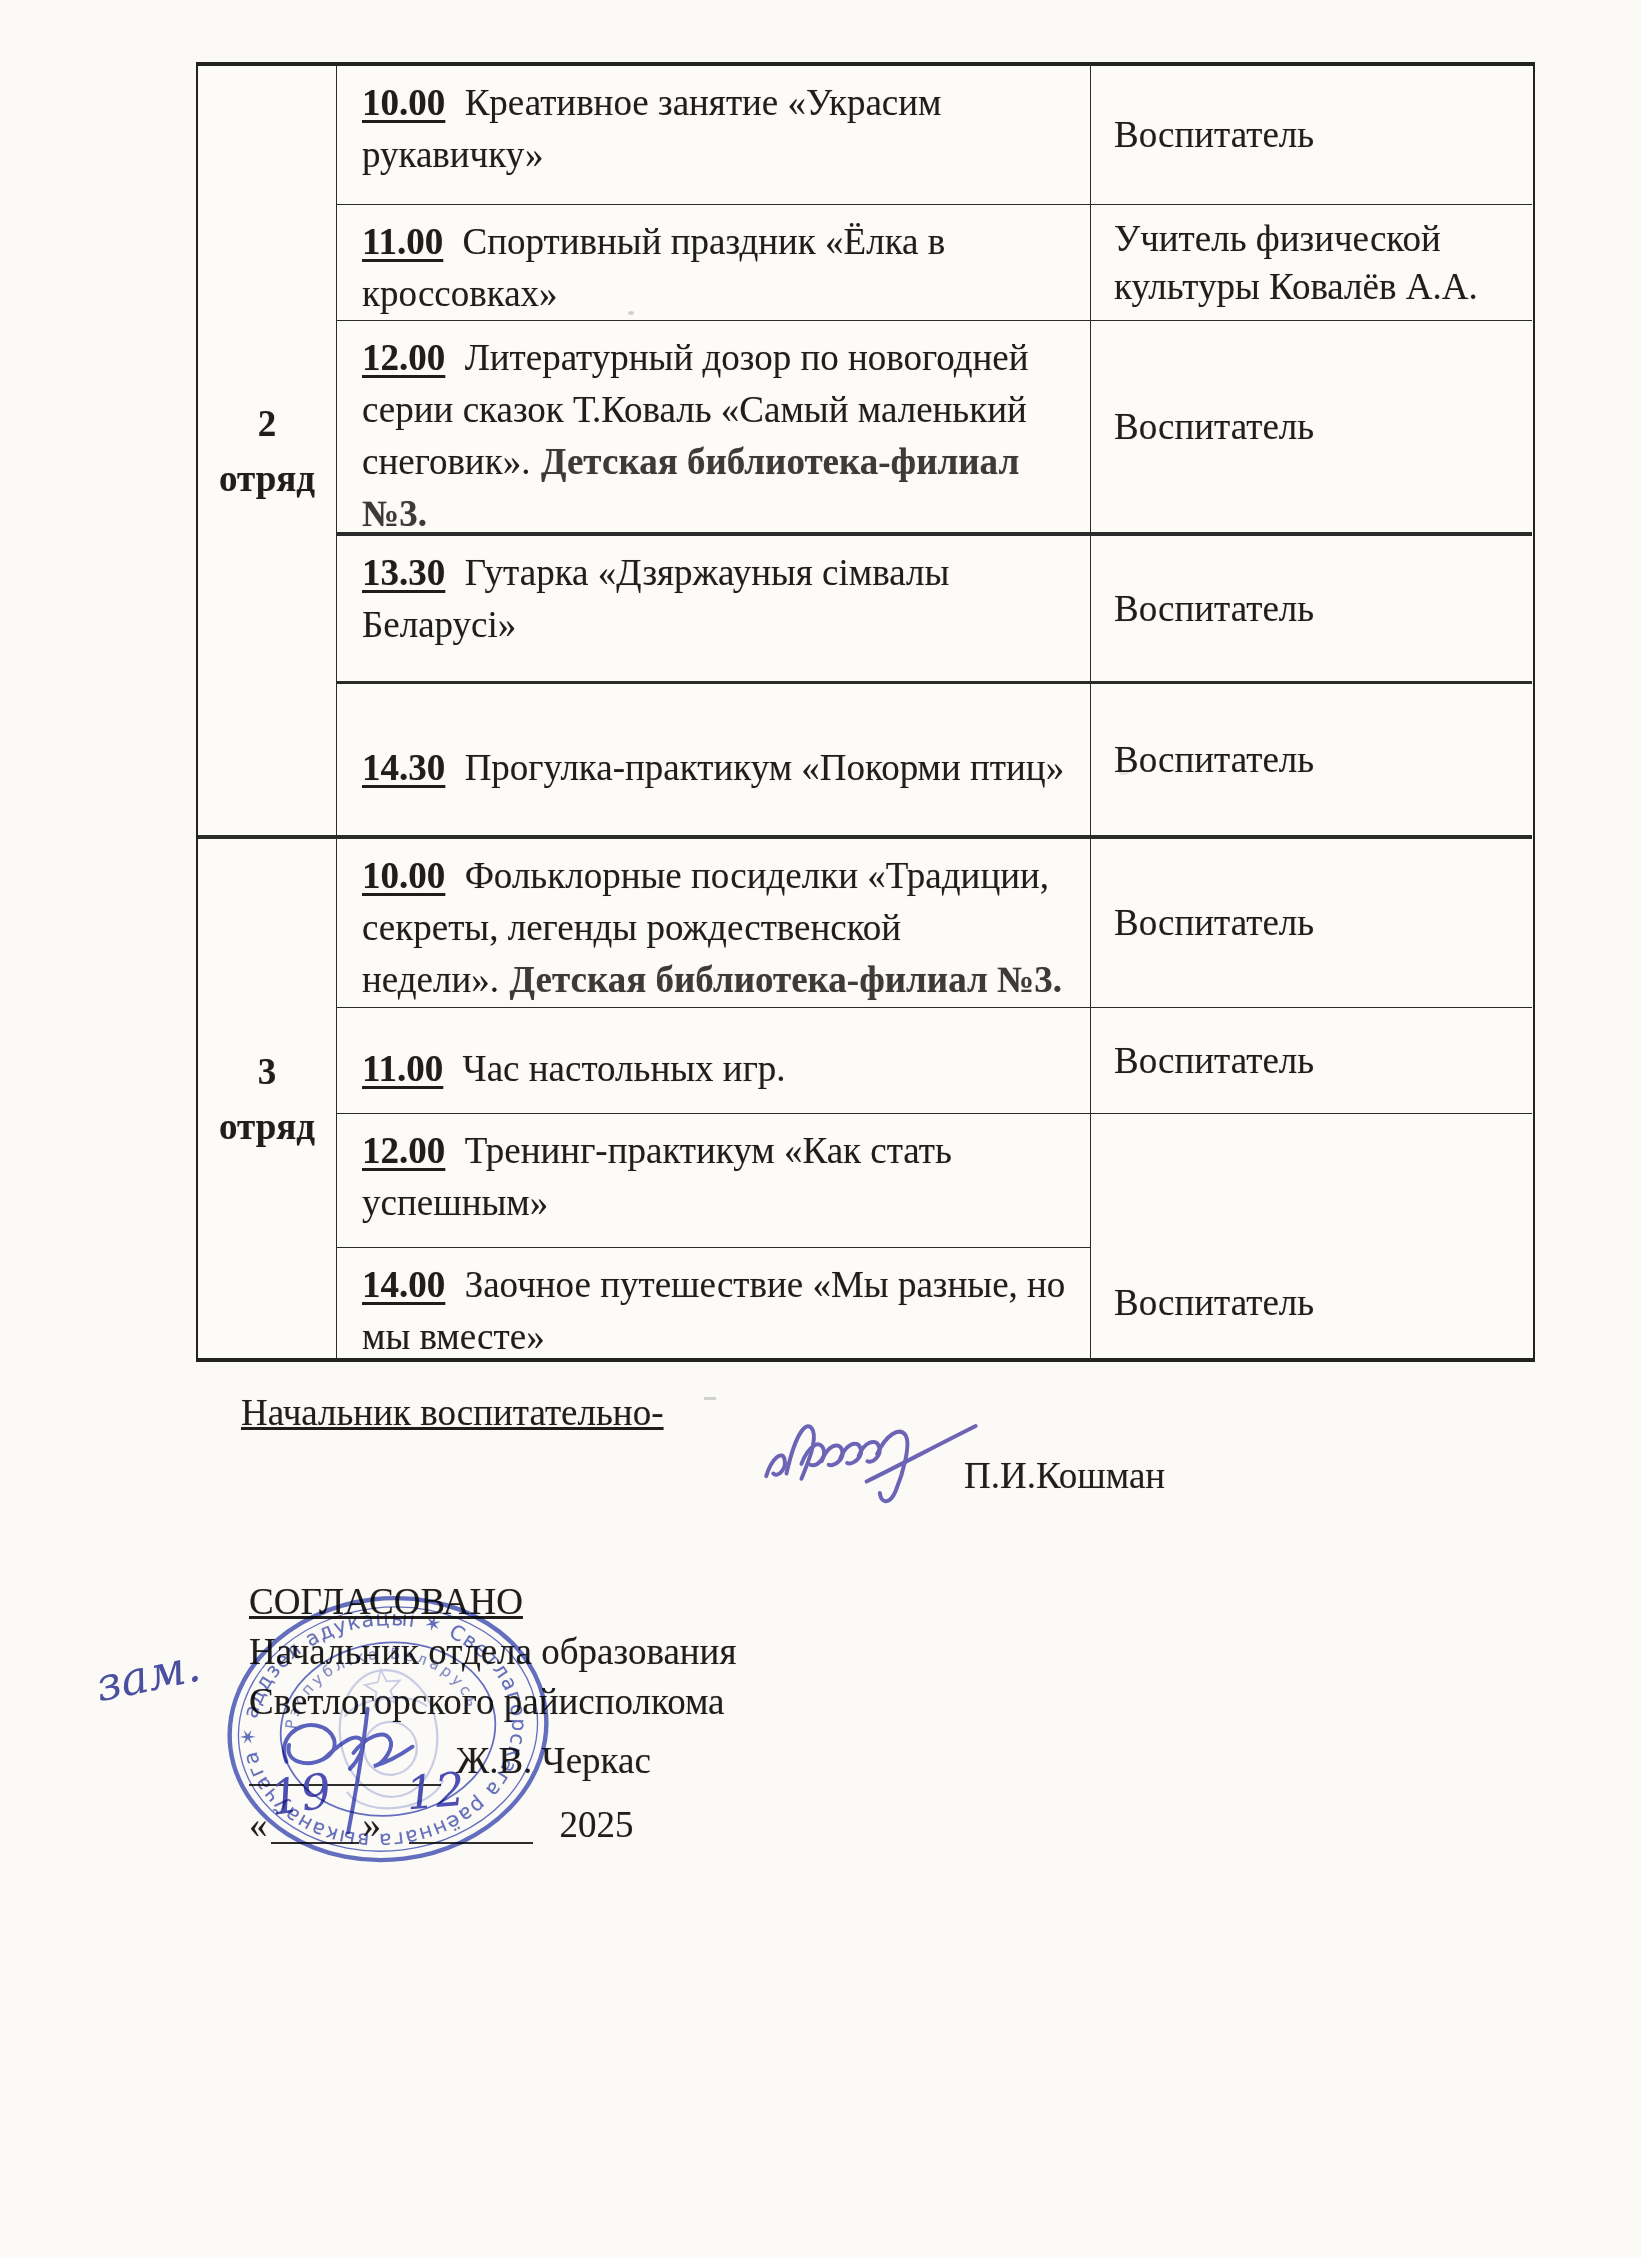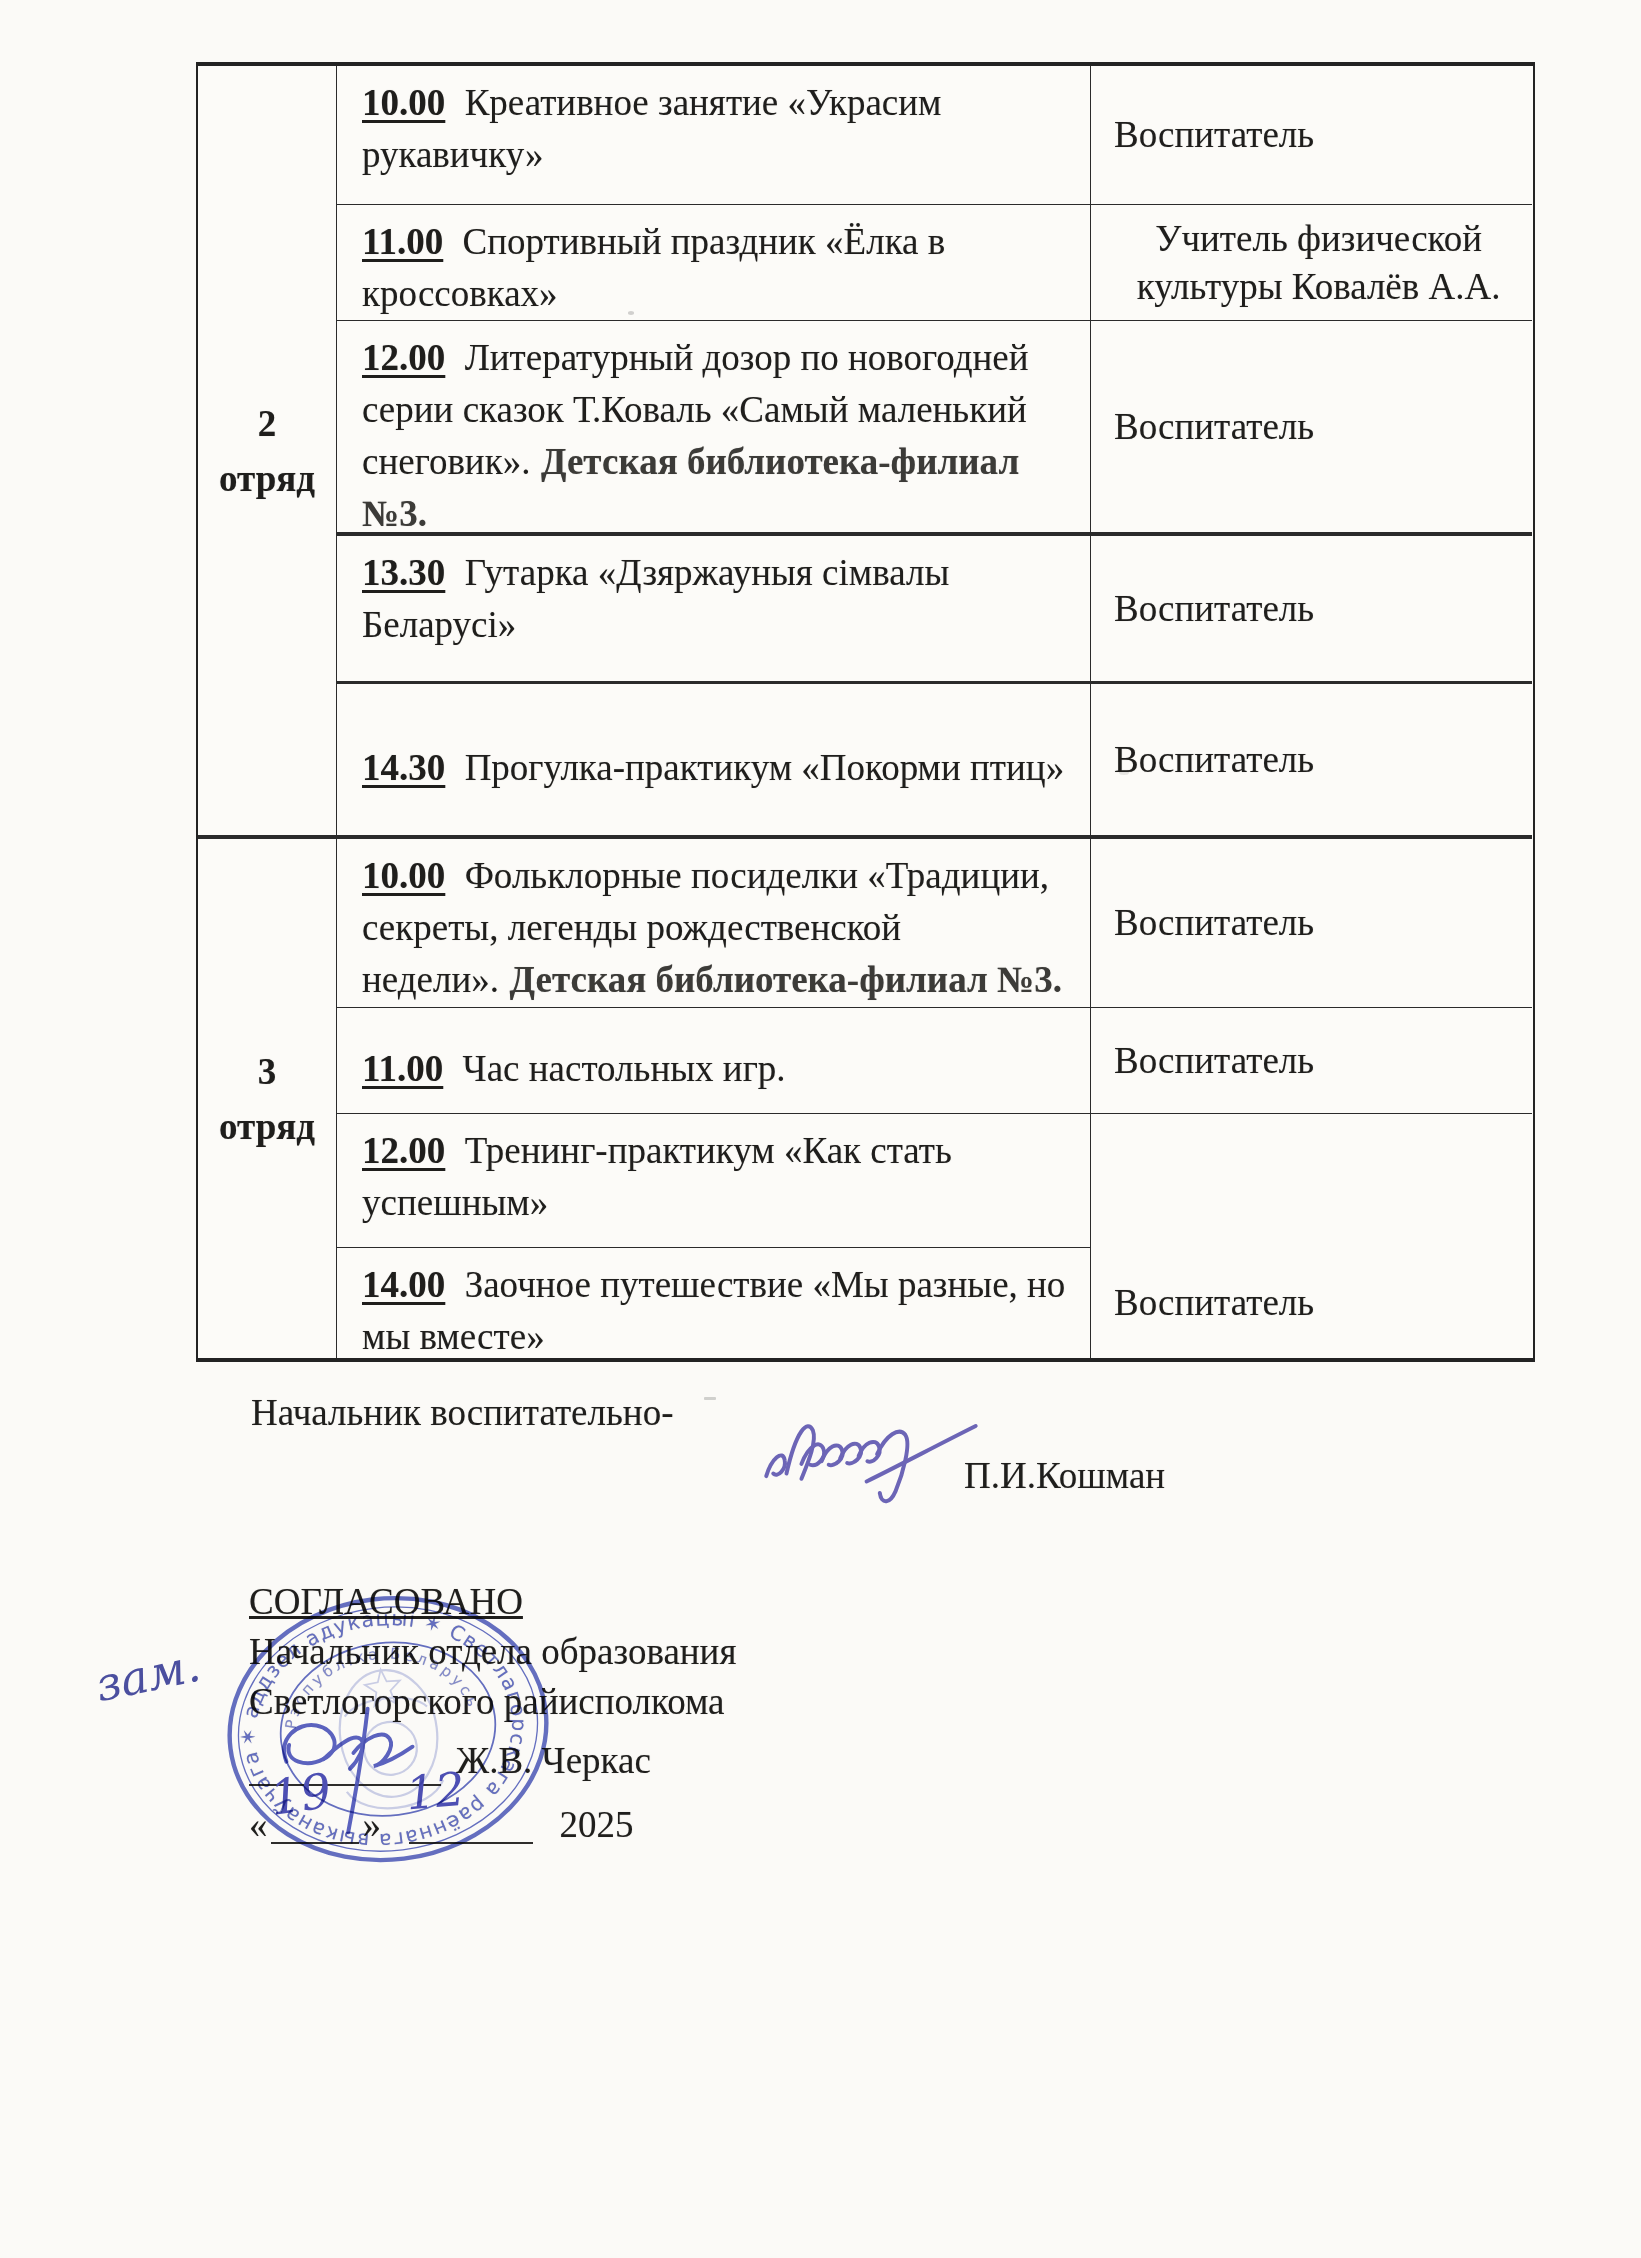--- a/index.html
+++ b/index.html
@@ -7,36 +7,36 @@
   .page{position:relative;width:1642px;height:2258px;background:#fbfaf7;overflow:hidden;
         font-family:"Liberation Serif","DejaVu Serif",serif;color:#1f1e1c;
         text-shadow:0 0 0.9px rgba(50,50,50,.35);}
   
   .sched{position:absolute;left:196px;top:62px;width:1335px;
          display:grid;grid-template-columns:139px 754px 441px;
          grid-template-rows:139px 116px 215px 148px 155px 169px 106px 134px 110px;
          border:2.6px solid #232323;border-top-width:4.4px;border-bottom-width:4.4px;
          background:#fcfbf8;box-sizing:content-box;font-size:37px;}
   .cell{border-right:1.8px solid #2b2b2b;border-bottom:1.8px solid #2b2b2b;box-sizing:border-box;}
-  .c3{border-right:none;text-align:center;}
+  .c3{border-right:none;}
   .rowlast{border-bottom:none;}
   .thick{border-bottom-width:4.4px;}
   .thin34{border-bottom-width:3.5px;}
   .grp{display:flex;flex-direction:column;justify-content:center;align-items:center;
        font-weight:bold;line-height:55px;}
   .g1{grid-column:1;grid-row:1/6;border-bottom:4.4px solid #2b2b2b;}
   .g2{grid-column:1;grid-row:6/10;border-bottom:none;}
   .act{grid-column:2;padding:10.6px 10.6px 3.5px 25px;line-height:52px;}
   .act.vc{display:flex;align-items:center;padding-top:16px;padding-bottom:0;}
   .time{font-weight:bold;text-decoration:underline;text-decoration-thickness:2.6px;
         text-underline-offset:5.3px;margin-right:19.4px;font-family:Liberation Serif, serif;}
   .abold{font-weight:bold;color:#3c3b38;margin-left:10.6px;}
   .staff{grid-column:3;display:flex;align-items:center;padding:5.3px 8.8px 5.3px 23px;line-height:48px;}
   
-  .dir-block{position:absolute;left:251px;top:1383px;line-height:59px;font-size:37px;}
+  .dir-block{position:absolute;left:241px;top:1383px;line-height:59px;font-size:37px;text-decoration:underline;}
   .dir-name{position:absolute;left:964px;top:1454px;font-size:37px;}
   .agreed{position:absolute;left:249px;top:1577px;font-size:37px;line-height:50px;}
   .agreed .hdr{margin-bottom:0;text-decoration:underline;}
   .sig-row{margin-top:10.6px;height:48px;display:flex;align-items:flex-end;}
   .sig-underline{display:inline-block;width:192px;height:41px;border-bottom:2.6px solid #2e2d2b;}
   .agreed-name{margin-left:15px;}
   .date-row{margin-top:12.4px;display:flex;align-items:flex-end;height:46px;}
   .dq{line-height:39px;}
   .blank{display:inline-block;height:39px;border-bottom:2.6px solid #2e2d2b;}
   .blank-day{width:88px;margin:0 3.5px;}

